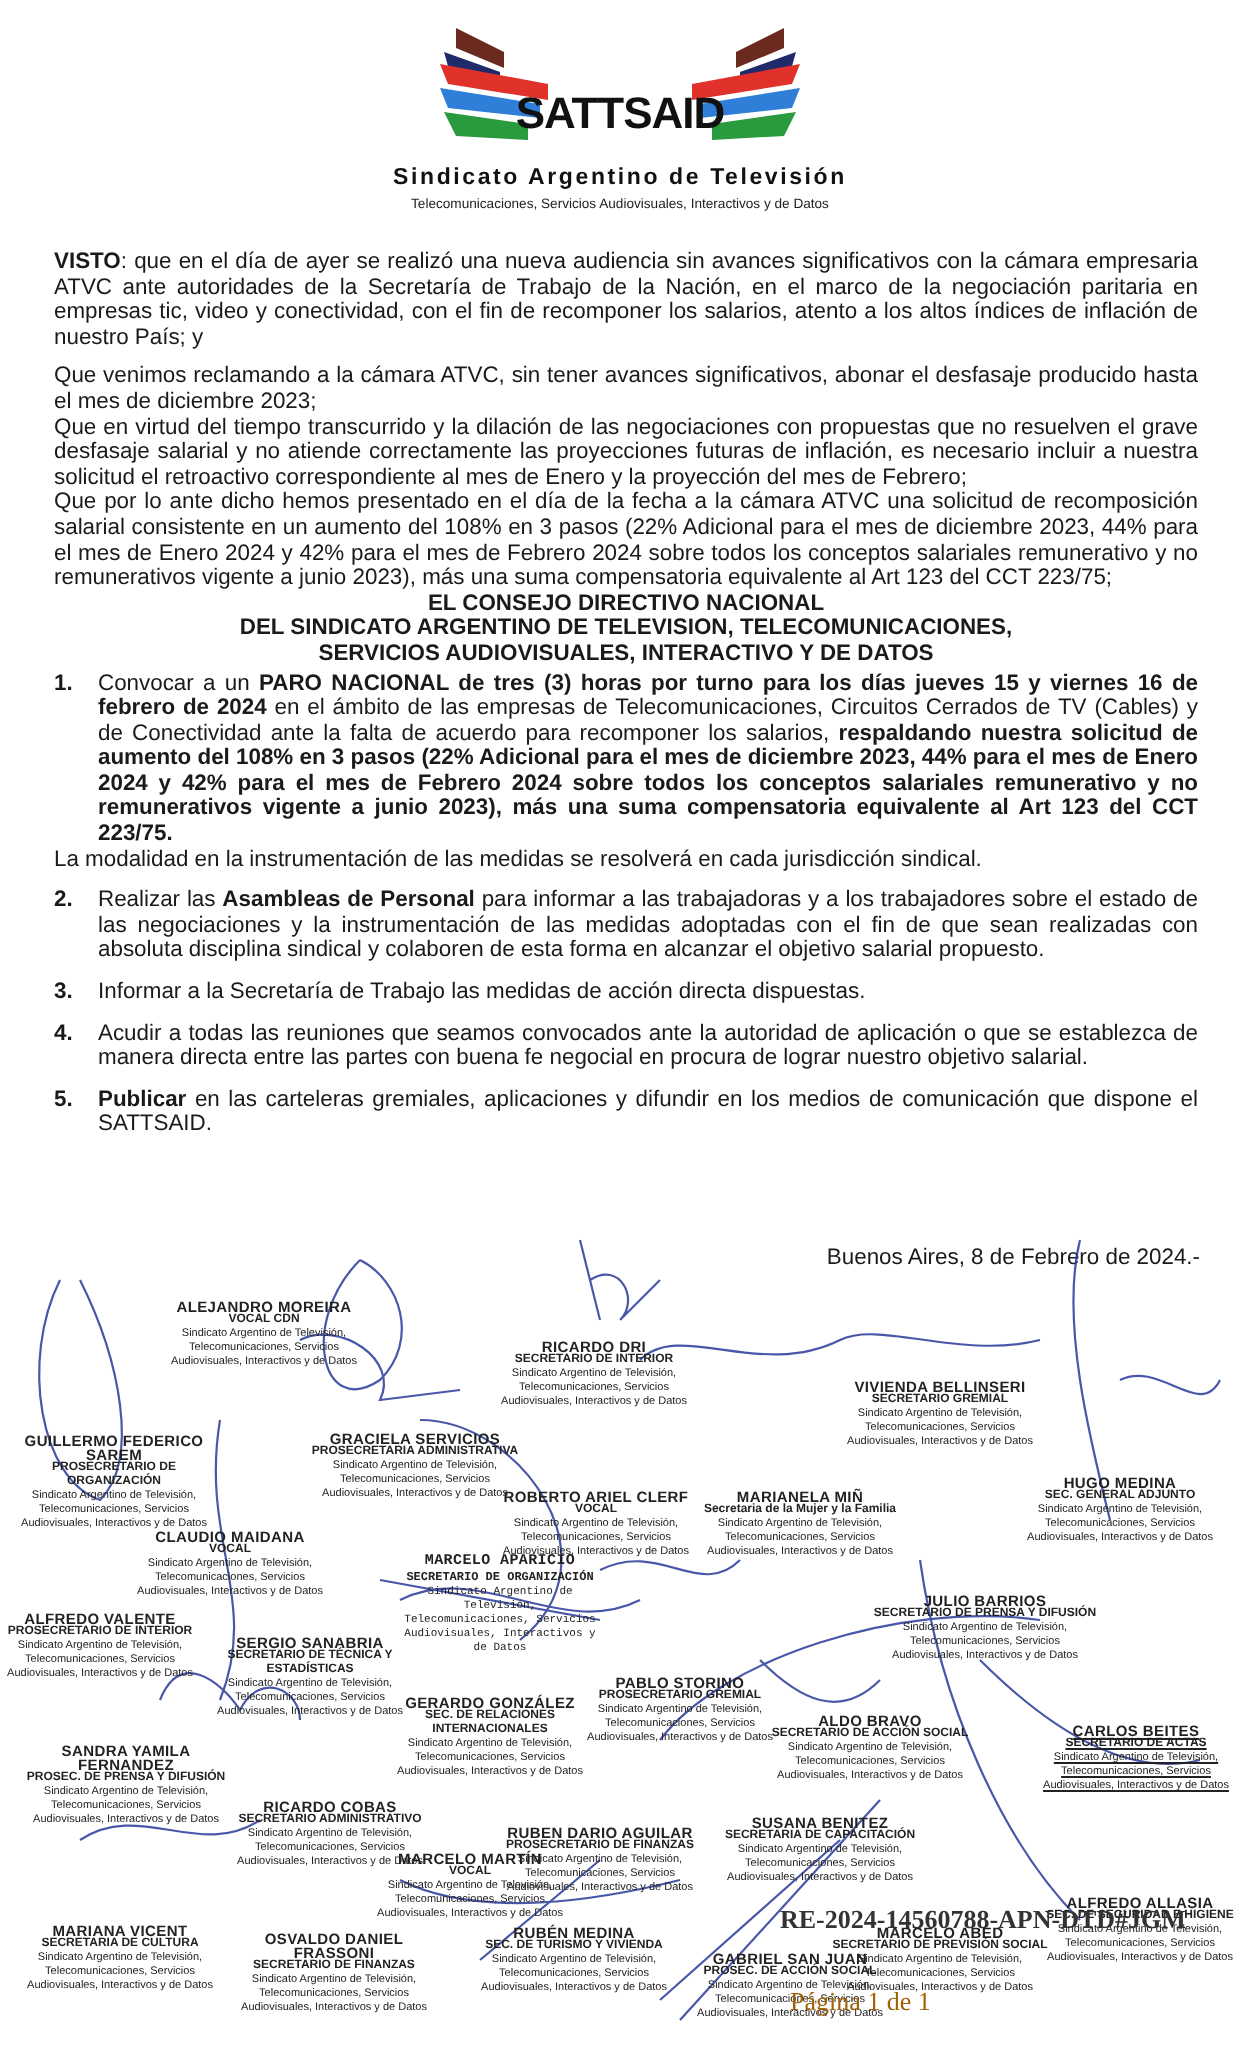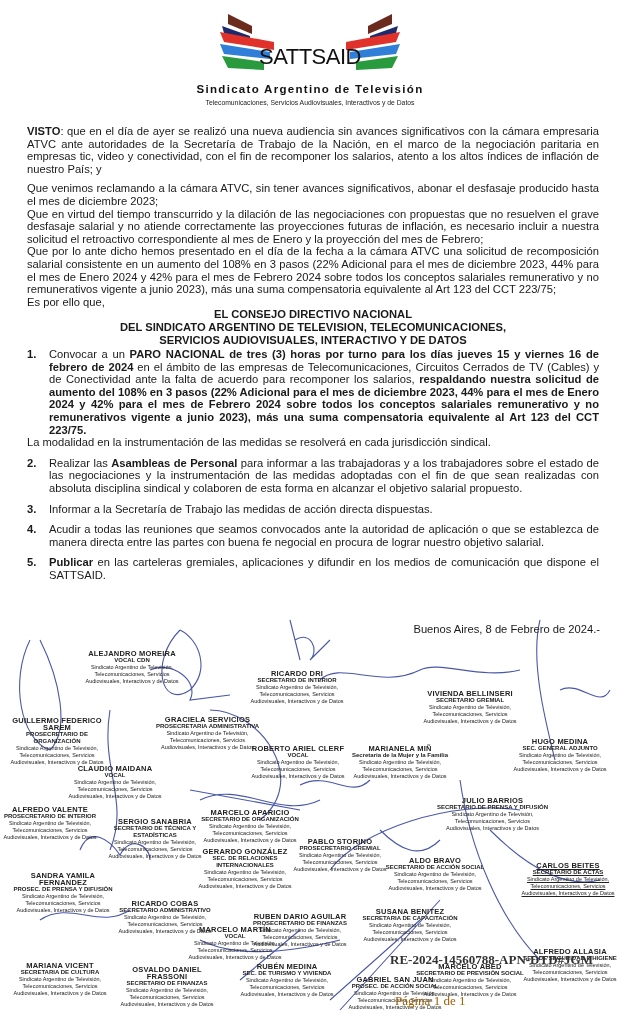--- a/index.html
+++ b/index.html
@@ -1,19 +1,19 @@
 <!DOCTYPE html>
 <html><head>
 <meta charset="utf-8">
 <style>
   html, body { margin:0; padding:0; background:#fff; }
   body { width:622px; height:1024px; position:relative; overflow:hidden; font-family:"Liberation Sans", sans-serif; color:#1a1a1a; }
   .logo { position:absolute; left:190px; top:8px; width:240px; height:104px; }
   .logo svg { position:absolute; left:0; top:0; }
-  .logo .brand { position:absolute; left:0; width:240px; top:36px; text-align:center; font-weight:normal; font-size:22px; letter-spacing:-0.5px; color:#111; }
+  .logo .brand { position:absolute; left:0; width:240px; top:36px; text-align:center; font-weight:bold; font-size:22px; letter-spacing:-0.5px; color:#111; }
   .logo .org { position:absolute; left:0; width:240px; top:75px; text-align:center; font-weight:bold; font-size:11.5px; letter-spacing:1.3px; color:#111; }
   .logo .tag { position:absolute; left:0; width:240px; top:91px; text-align:center; font-size:6.8px; color:#222; }
   .doc { position:absolute; left:27px; top:125px; width:572px; font-size:11.2px; line-height:12.6px; text-align:justify; }
   .doc p { margin:0; }
   .gap { height:7px; }
   .center { text-align:center; font-weight:bold; }
   .item { display:flex; margin-top:8px; }
   .item .num { width:22px; flex:none; font-weight:bold; }
   .item .txt { flex:1; }
   .sub { margin-left:22px; margin-top:8px; }
@@ -50,21 +50,20 @@
   <div class="org">Sindicato Argentino de Televisión</div>
   <div class="tag">Telecomunicaciones, Servicios Audiovisuales, Interactivos y de Datos</div>
 </div>
 
 <div class="doc">
   <p><b>VISTO</b><span>: que en el día de ayer se realizó una nueva audiencia sin avances significativos con la cámara empresaria ATVC ante autoridades de la Secretaría de Trabajo de la Nación, en el marco de la negociación paritaria en empresas tic, video y conectividad, con el fin de recomponer los salarios, atento a los altos índices de inflación de nuestro País; y</span></p>
   <div class="gap"></div>
   <p>Que venimos reclamando a la cámara ATVC, sin tener avances significativos, abonar el desfasaje producido hasta el mes de diciembre 2023;</p>
   <p>Que en virtud del tiempo transcurrido y la dilación de las negociaciones con propuestas que no resuelven el grave desfasaje salarial y no atiende correctamente las proyecciones futuras de inflación, es necesario incluir a nuestra solicitud el retroactivo correspondiente al mes de Enero y la proyección del mes de Febrero;</p>
   <p>Que por lo ante dicho hemos presentado en el día de la fecha a la cámara ATVC una solicitud de recomposición salarial consistente en un aumento del 108% en 3 pasos (22% Adicional para el mes de diciembre 2023, 44% para el mes de Enero 2024 y 42% para el mes de Febrero 2024 sobre todos los conceptos salariales remunerativo y no remunerativos vigente a junio 2023), más una suma compensatoria equivalente al Art 123 del CCT 223/75;</p>
-  <p>Es por ello que,</p>
 
   <div class="center">
     <div>EL CONSEJO DIRECTIVO NACIONAL</div>
     <div>DEL SINDICATO ARGENTINO DE TELEVISION, TELECOMUNICACIONES,</div>
     <div>SERVICIOS AUDIOVISUALES, INTERACTIVO Y DE DATOS</div>
   </div>
 
   <div class="item" style="margin-top:2px">
     <span class="num">1.</span>
     <span class="txt"><span>Convocar a un </span><b>PARO NACIONAL</b><b> de tres (3) horas por turno para los días jueves 15 y viernes 16 de febrero de 2024</b><span> en el ámbito de las empresas de Telecomunicaciones, Circuitos Cerrados de TV (Cables) y de Conectividad ante la falta de acuerdo para recomponer los salarios, </span><b>respaldando nuestra solicitud de aumento del 108% en 3 pasos (22% Adicional para el mes de diciembre 2023, 44% para el mes de Enero 2024 y 42% para el mes de Febrero 2024 sobre todos los conceptos salariales remunerativo y no remunerativos vigente a junio 2023), más una suma compensatoria equivalente al Art 123 del CCT 223/75.</b></span>
@@ -186,21 +185,21 @@
     <div class="o">Telecomunicaciones, Servicios</div>
     <div class="o">Audiovisuales, Interactivos y de Datos</div>
 </div>
 <div class="sig" style="left:100px; top:818px; width:110px;">
   <div class="n">SERGIO SANABRIA</div>
     <div class="r">SECRETARIO DE TÉCNICA Y ESTADÍSTICAS</div>
   <div class="o">Sindicato Argentino de Televisión,</div>
     <div class="o">Telecomunicaciones, Servicios</div>
     <div class="o">Audiovisuales, Interactivos y de Datos</div>
 </div>
-<div class="sig" style="left:200px; top:809px; width:100px;">
+<div class="sig" style="left:200px; top:778px; width:100px;font-family:Liberation Mono, monospace;">
   <div class="n">MARCELO APARICIO</div>
     <div class="r">SECRETARIO DE ORGANIZACIÓN</div>
   <div class="o">Sindicato Argentino de Televisión,</div>
     <div class="o">Telecomunicaciones, Servicios</div>
     <div class="o">Audiovisuales, Interactivos y de Datos</div>
 </div>
 <div class="sig" style="left:435px; top:797px; width:115px;">
   <div class="n">JULIO BARRIOS</div>
     <div class="r">SECRETARIO DE PRENSA Y DIFUSIÓN</div>
   <div class="o">Sindicato Argentino de Televisión,</div>

